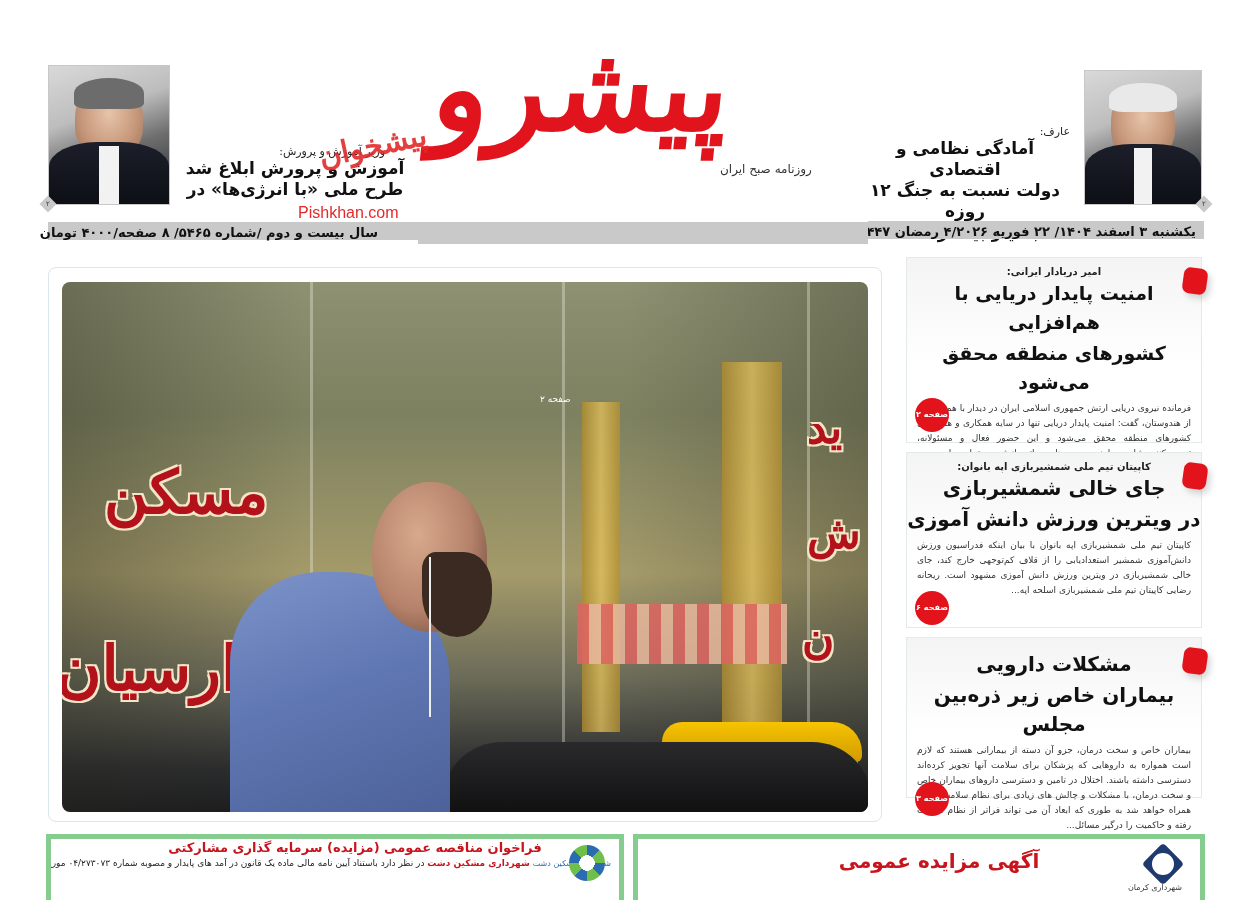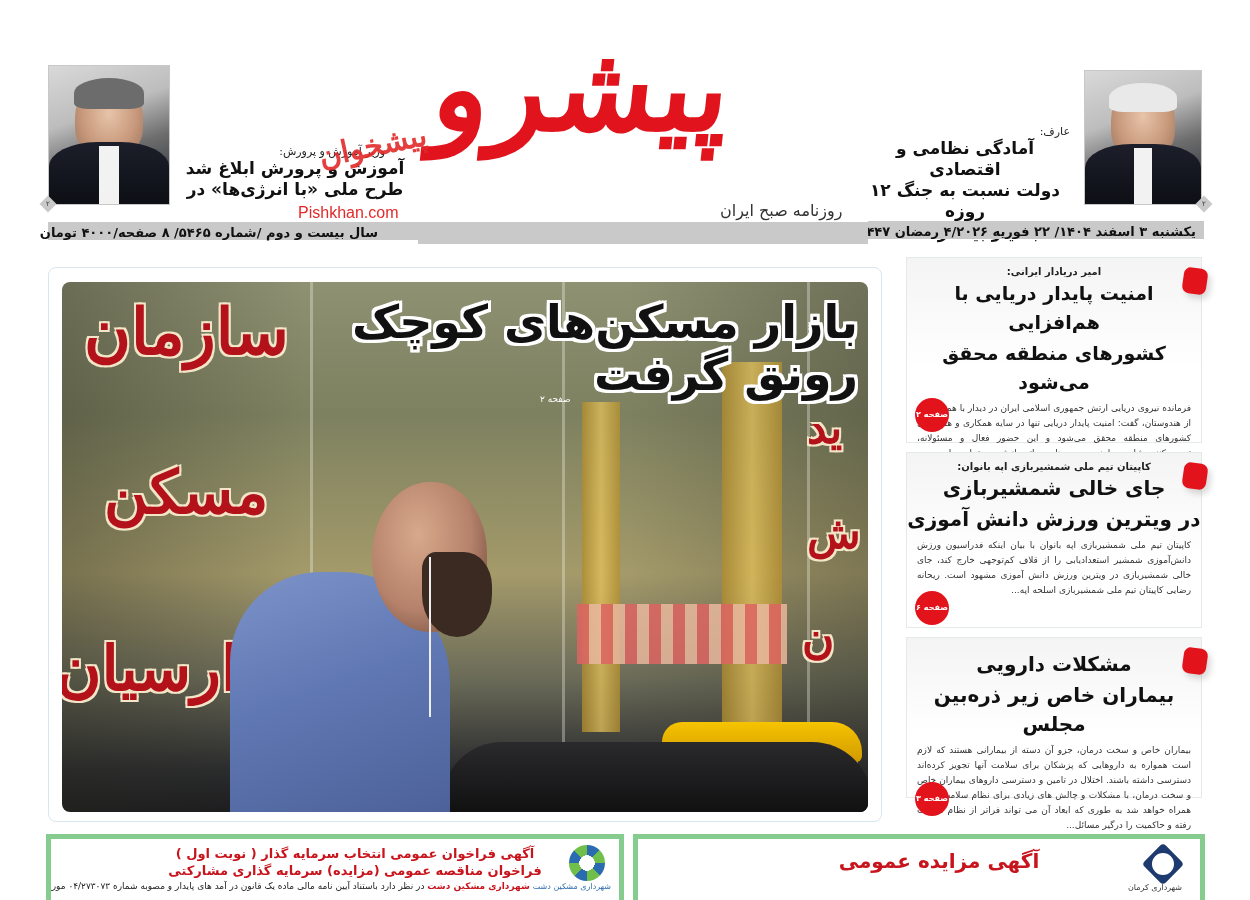--- a/index.html
+++ b/index.html
@@ -18,21 +18,21 @@
   }
   .logo-text {
     position: absolute; right: 80px; top: 10px;
     font-family: "DejaVu Serif", serif;
     font-size: 118px; font-weight: bold; color: #e1141e;
     line-height: 1; direction: rtl;
     transform: skewX(-6deg);
   }
   .logo-sub {
     position: absolute; left: 200px; top: 142px;
-    font-size: 16px; color: #333; direction: rtl; white-space: nowrap; margin-top: 39px;
+    font-size: 12px; color: #333; direction: rtl; white-space: nowrap;
   }
 
   .photo {
     background: linear-gradient(160deg, #d9d9d9 0%, #bdbdbd 35%, #6e6e6e 60%, #1f2433 100%);
     border: 1px solid #c8c8c8;
     overflow: hidden;
   }
   .photo .head {
     position: absolute; width: 56%; height: 55%; left: 22%; top: 12%;
     background: radial-gradient(ellipse at 50% 40%, #e7c4a9 0%, #c99a7d 55%, #9a725b 100%);
@@ -249,40 +249,35 @@
 <div class="abs" style="left:418px; top:222px; width:450px; height:22px; background:#c9c9c9;"></div>
 
 <div class="abs main-frame"></div>
 <div class="abs main-photo">
   <div class="gold-col" style="left:520px; top:120px; width:38px; height:330px;"></div>
   <div class="gold-col" style="left:660px; top:80px; width:60px; height:380px;"></div>
   <div class="glass-line" style="left:248px;"></div>
   <div class="glass-line" style="left:500px;"></div>
   <div class="glass-line" style="left:745px;"></div>
 
-  <div class="sign-text" style="left:22px; top:12px; font-size:64px;">سازمان</div>
   <div class="sign-text" style="left:42px; top:175px; font-size:60px;">مسکن</div>
   <div class="sign-text" style="left:-6px; top:350px; font-size:62px;">ارسیان</div>
   <div class="sign-text" style="left:745px; top:120px; font-size:44px;">ید</div>
   <div class="sign-text" style="left:745px; top:225px; font-size:44px;">ش</div>
   <div class="sign-text" style="left:740px; top:330px; font-size:44px;">ن</div>
   <div class="sign-text" style="left:745px; top:450px; font-size:40px;">اره</div>
 
   <div class="pixelated"></div>
   <div class="taxi"></div>
   <div class="car"></div>
   <div class="man-body"></div>
   <div class="man-head"></div>
   <div class="man-beard"></div>
   <div class="earbud"></div>
 
-  <div class="headline">
-    <div>بازار مسکن‌های کوچک</div>
-    <div class="l2">رونق گرفت</div>
-  </div>
   <div class="page-ref-main">صفحه ۲</div>
 </div>
 
 <div class="abs story" style="top:257px; height:186px;">
   <div class="bullet"></div>
   <div class="kicker">امیر دریادار ایرانی:</div>
   <div class="title" style="font-size:19px;">امنیت پایدار دریایی با هم‌افزایی</div>
   <div class="title" style="font-size:19px;">کشورهای منطقه محقق می‌شود</div>
   <div class="body">فرمانده نیروی دریایی ارتش جمهوری اسلامی ایران در دیدار با همتای خود از هندوستان، گفت: امنیت پایدار دریایی تنها در سایه همکاری و هم‌افزایی کشورهای منطقه محقق می‌شود و این حضور فعال و مسئولانه، تضمین‌کننده ثبات و امنیت مسیرهای حیاتی انرژی و تجارت است. به گزارش پایگاه اطلاع رسانی ارتش جمهوری اسلامی ایران، امیر دریادار شهرام ایرانی که به هندوستان سفر کرده است، در حاشیه برگزاری رزمایش بین‌المللی «میلان ۲۰۲۶»، با دریادار...</div>
   <div class="ref" style="top:140px;">صفحه ۲</div>
@@ -300,21 +295,20 @@
 <div class="abs story" style="top:637px; height:161px;">
   <div class="bullet"></div>
   <div class="title" style="margin-top:12px;">مشکلات دارویی</div>
   <div class="title">بیماران خاص زیر ذره‌بین مجلس</div>
   <div class="body">بیماران خاص و سخت درمان، جزو آن دسته از بیمارانی هستند که لازم است همواره به داروهایی که پزشکان برای سلامت آنها تجویز کرده‌اند دسترسی داشته باشند. اختلال در تامین و دسترسی داروهای بیماران خاص و سخت درمان، با مشکلات و چالش های زیادی برای نظام سلامت کشور همراه خواهد شد به طوری که ابعاد آن می تواند فراتر از نظام سلامت رفته و حاکمیت را درگیر مسائل...</div>
   <div class="ref" style="top:144px;">صفحه ۳</div>
 </div>
 
 <div class="abs ad" style="left:46px; width:578px;">
   <div class="emblem-flower" style="right:14px; top:6px;"></div>
-  <div class="ad-title" style="font-size:13px; margin-top:6px; padding-left:40px;">آگهی فراخوان عمومی انتخاب سرمایه گذار ( نوبت اول )</div>
   <div class="ad-title" style="font-size:13px; padding-left:40px;">فراخوان مناقصه عمومی (مزایده) سرمایه گذاری مشارکتی</div>
   <div class="ad-body" style="padding-right:8px; margin-top:2px;">
     <span style="color:#2b6cb0; font-size:8px;">شهرداری مشکین دشت</span>
     <span class="org">شهرداری مشکین دشت</span><span> در نظر دارد باستناد آیین نامه مالی ماده یک قانون در آمد های پایدار و مصوبه شماره ۰۴/۲۷۳۰۷۳ مورخ</span>
   </div>
 </div>
 
 <div class="abs ad" style="left:633px; width:572px;">
   <div class="emblem-star" style="right:22px; top:10px;"></div>
   <div class="emblem-caption" style="right:18px; top:44px;">شهرداری کرمان</div>

